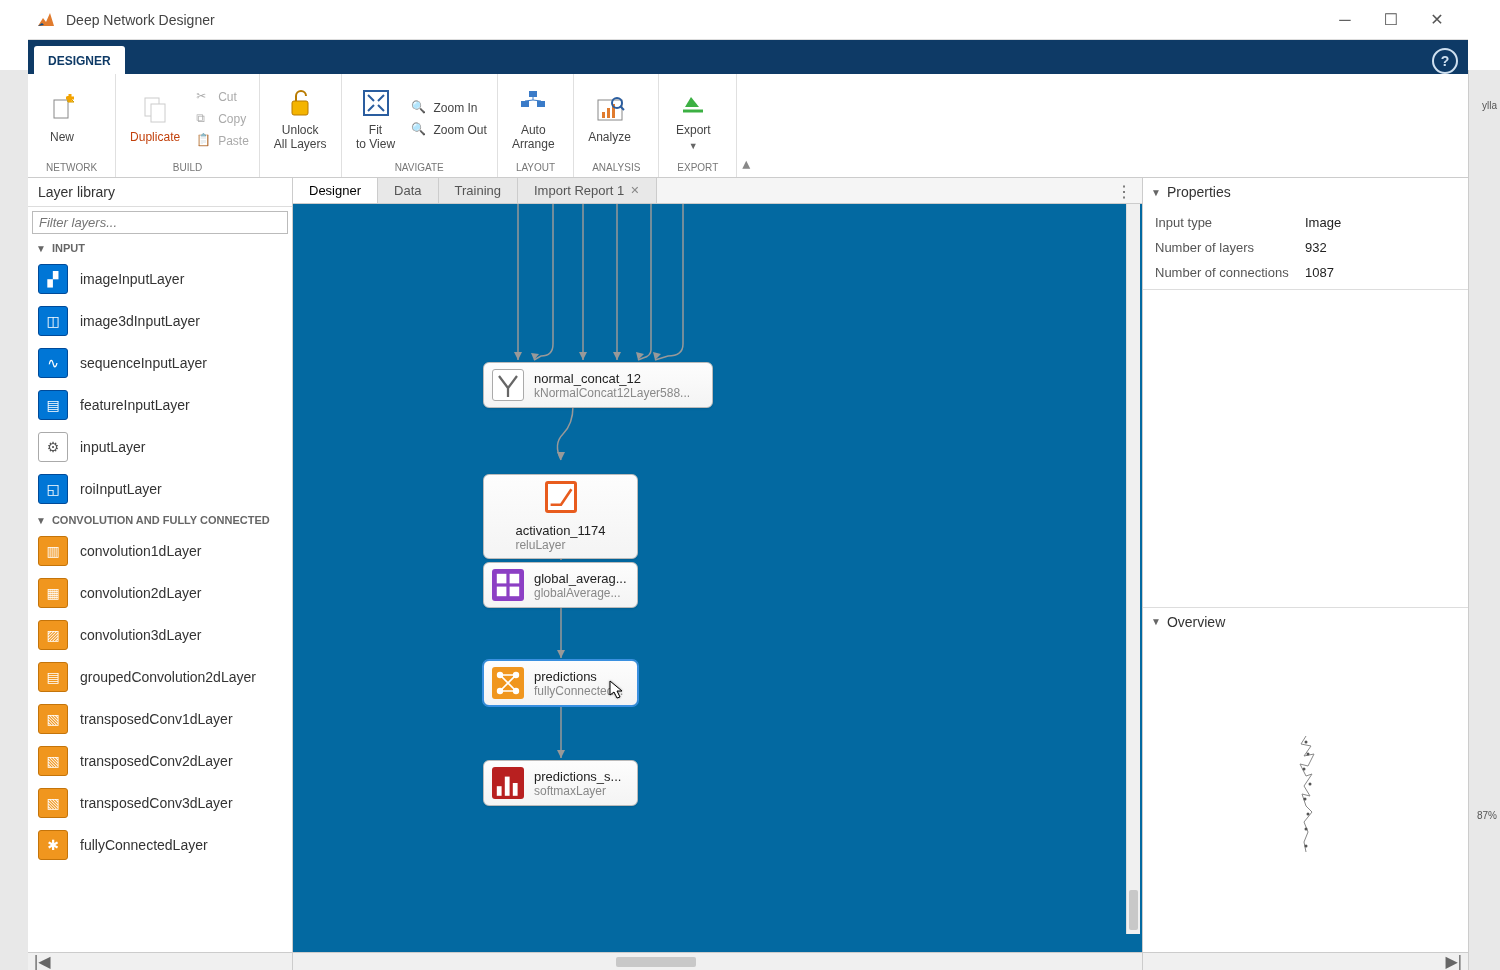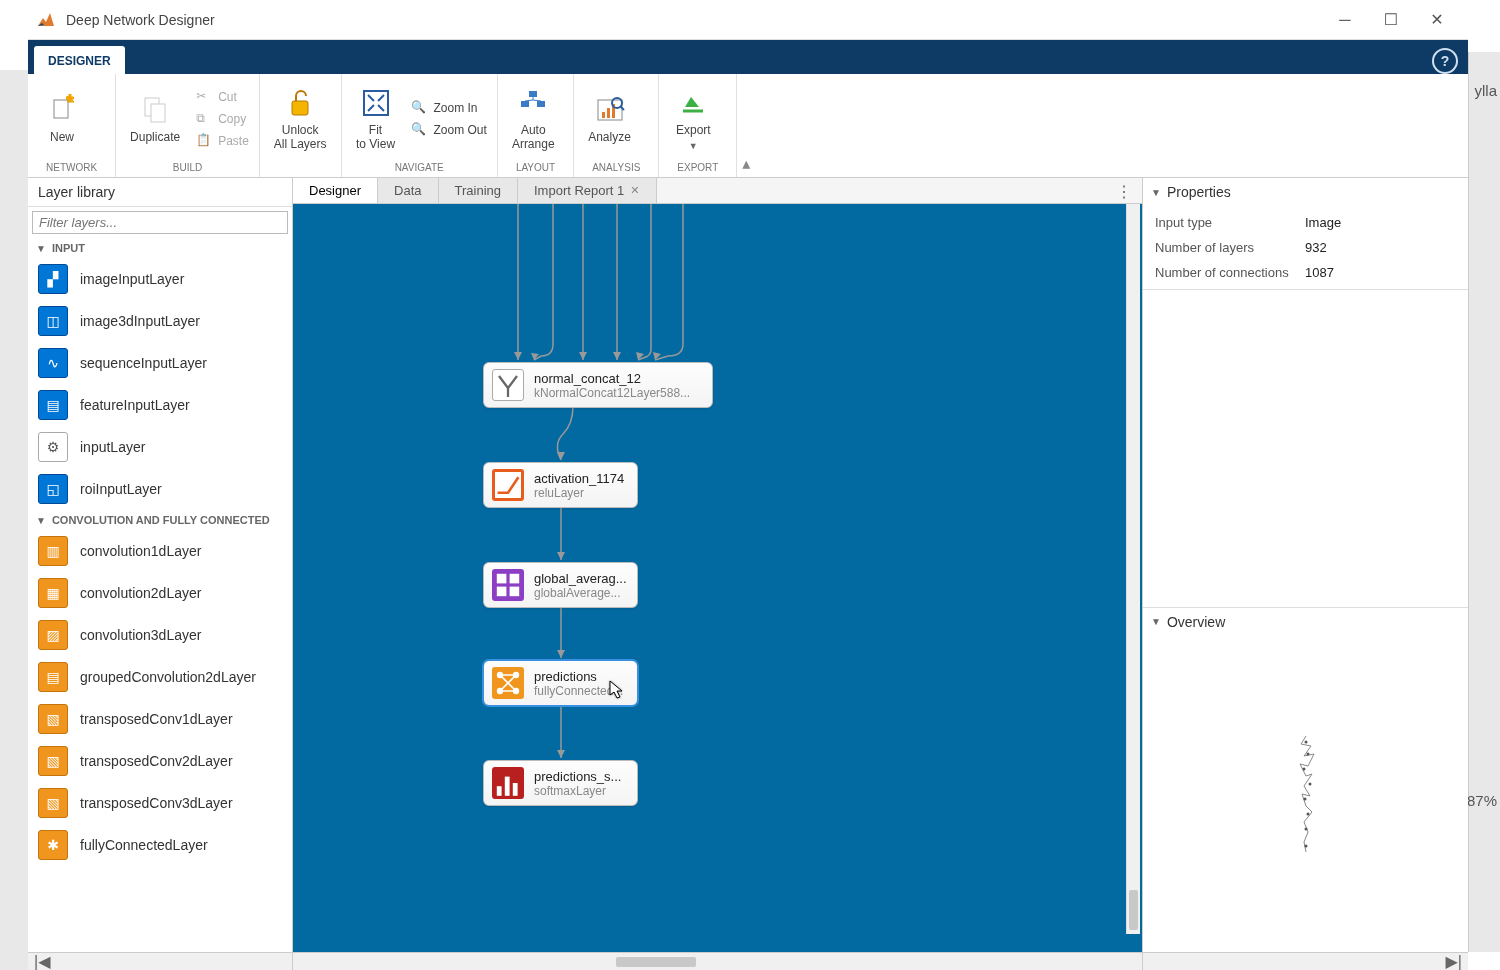--- a/index.html
+++ b/index.html
@@ -1,33 +1,33 @@
 <!DOCTYPE html>
 <html><head>
 <meta charset="utf-8">
 <style>
 * { box-sizing: border-box; margin: 0; padding: 0; font-family: "Segoe UI", Arial, sans-serif; }
 body { background: #f0f0f0; overflow: hidden; }
 .app { width: 1500px; height: 970px; background: #fff; position: relative; }
 .bg-left { position: absolute; left: 0; top: 70px; width: 30px; height: 900px; background: #e8e8e8; border-right: 1px solid #ccc; }
-.bg-right { position: absolute; right: 0; top: 52px; width: 32px; height: 900px; background: #e8e8e8; border-left: 1px solid #ccc; font-size: 15px; color: #555; }
+.bg-right { position: absolute; right: 0; top: 70px; width: 32px; height: 900px; background: #e8e8e8; border-left: 1px solid #ccc; font-size: 10px; color: #555; }
 .bg-right .s { position: absolute; right: 3px; }
 .titlebar { position: absolute; left: 28px; right: 32px; top: 0; height: 40px; background: #fff; display: flex; align-items: center; padding: 0 8px; border-bottom: 1px solid #ddd; }
 .titlebar .logo { width: 20px; height: 20px; margin-right: 10px; }
 .titlebar .title { font-size: 14px; color: #444; flex: 1; }
 .titlebar .winbtn { width: 46px; height: 30px; display: flex; align-items: center; justify-content: center; color: #555; }
 .ribbon-tabs { position: absolute; left: 28px; right: 32px; top: 40px; height: 34px; background: #0e3a66; display: flex; align-items: flex-end; }
 .ribbon-tabs .tab { background: #fff; color: #0e3a66; font-size: 12px; font-weight: 600; padding: 8px 14px 6px; border-radius: 3px 3px 0 0; margin-left: 6px; }
 .ribbon-tabs .help { margin-left: auto; width: 26px; height: 26px; border-radius: 50%; border: 2px solid #cfe0f0; color: #cfe0f0; display: flex; align-items: center; justify-content: center; margin-right: 10px; font-weight: bold; font-size: 14px; }
 .ribbon { position: absolute; left: 28px; right: 32px; top: 74px; height: 104px; background: #fff; border-bottom: 1px solid #ccc; display: flex; }
 .rgroup { display: flex; flex-direction: column; border-right: 1px solid #e0e0e0; padding: 4px 10px 0; }
 .rgroup .items { display: flex; flex: 1; align-items: center; gap: 12px; }
 .rgroup .label { text-align: center; font-size: 10px; color: #777; padding: 3px 8px 4px; }
 .rbtn { display: flex; flex-direction: column; align-items: center; gap: 4px; font-size: 12px; color: #444; padding: 4px; cursor: pointer; min-width: 48px; }
-.rbtn.disabled { color: #404040; text-align: center; }
+.rbtn.disabled { color: #c2410c; text-align: center; }
 .rbtn .ico { width: 32px; height: 32px; display: flex; align-items: center; justify-content: center; }
 .smallbtns { display: flex; flex-direction: column; gap: 6px; }
 .sbtn { display: flex; align-items: center; gap: 6px; font-size: 12px; color: #aaa; }
 .sbtn .si { width: 16px; height: 16px; }
 .sbtn.dark { color: #444; }
 .ribbon .collapse { width: 18px; display: flex; align-items: flex-end; justify-content: center; color: #888; padding-bottom: 4px; }
 .workarea { position: absolute; left: 28px; right: 32px; top: 178px; bottom: 0; display: flex; }
 .sidebar { width: 265px; border-right: 1px solid #ccc; display: flex; flex-direction: column; background: #fff; }
 .sidebar .hdr { padding: 6px 10px; font-size: 14px; color: #333; border-bottom: 1px solid #ddd; }
 .sidebar .filter { margin: 4px; }
@@ -353,21 +353,21 @@
           <span class="nico" style="background:#fff;border:1px solid #aaa;">
               <svg viewBox="0 0 20 20">
                 <path d="M4 4 L10 12 L16 4 M10 12 L10 18" stroke="#666" stroke-width="1.5" fill="none"></path>
               </svg>
             </span>
           <div class="ntxt">
               <span class="nname">normal_concat_12</span>
               <span class="ntype">kNormalConcat12Layer588...</span>
             </div>
         </div>
-        <div class="node" style="left:190px; top:258px;">
+        <div class="node" style="left:190px; top:270px;flex-direction:column;">
           <span class="nico" style="background:#fff;border:3px solid #e85c1e;">
               <svg viewBox="0 0 20 20">
                 <path d="M2 16 L10 16 L18 4" stroke="#e85c1e" stroke-width="2" fill="none"></path>
               </svg>
             </span>
           <div class="ntxt">
               <span class="nname">activation_1174</span>
               <span class="ntype">reluLayer</span>
             </div>
         </div>

